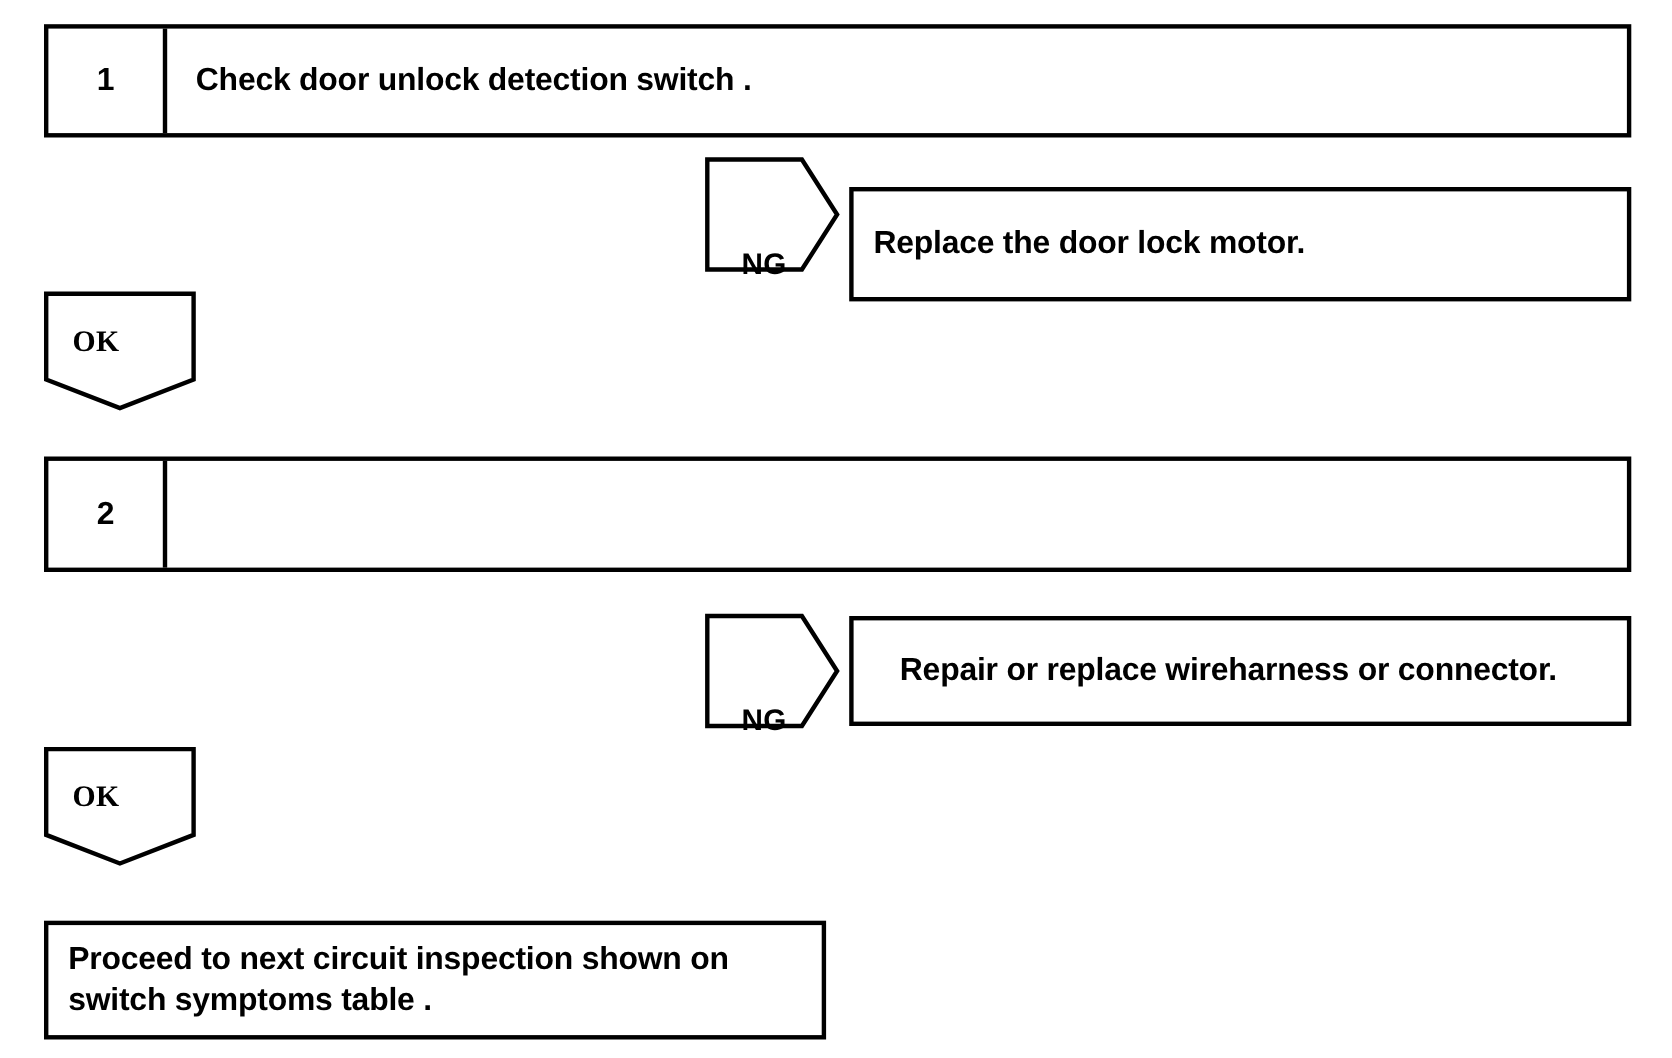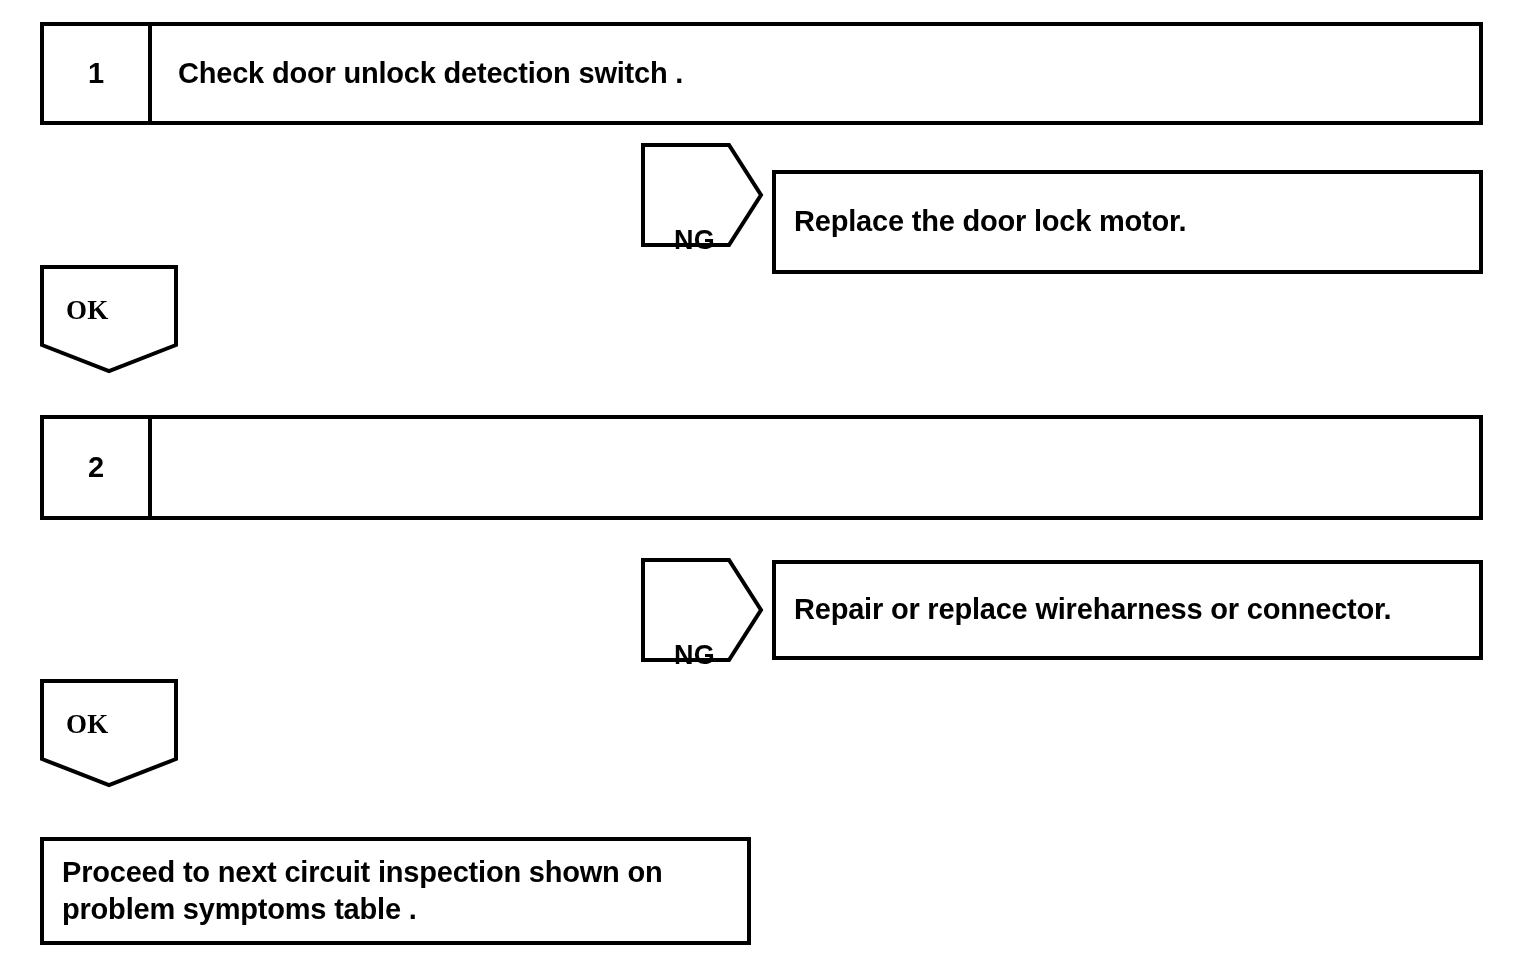--- a/index.html
+++ b/index.html
@@ -144,29 +144,29 @@
     </div>
   </div>
 
   <div class="arrow-wrap" style="left:641px; top:558px; width:122px; height:104px;">
     <svg width="122" height="104" viewBox="0 0 122 104">
       <polygon points="2,2 88,2 120,52 88,102 2,102" fill="#ffffff" stroke="#000000" stroke-width="4" stroke-linejoin="miter"></polygon>
     </svg>
     <span class="arrow-label ng-label">NG</span>
   </div>
 
-  <div class="result-box" style="left:772px; top:560px; width:711px; height:100px;">
+  <div class="result-box" style="left:772px; top:560px; width:711px; height:100px;padding-left:24px;">
     <span class="result-text">Repair or replace wireharness or connector.</span>
   </div>
 
   <div class="arrow-wrap" style="left:40px; top:679px; width:140px; height:110px;">
     <svg width="140" height="110" viewBox="0 0 140 110">
       <polygon points="2,2 136,2 136,80 69,106 2,80" fill="#ffffff" stroke="#000000" stroke-width="4" stroke-linejoin="miter"></polygon>
     </svg>
     <span class="arrow-label ok-label">OK</span>
   </div>
 
   <div class="result-box" style="left:40px; top:837px; width:711px; height:108px;">
     <span class="result-text">Proceed to next circuit inspection shown on
-problem symptoms table .</span>
+switch symptoms table .</span>
   </div>
 
 </div>
 
 </body></html>

